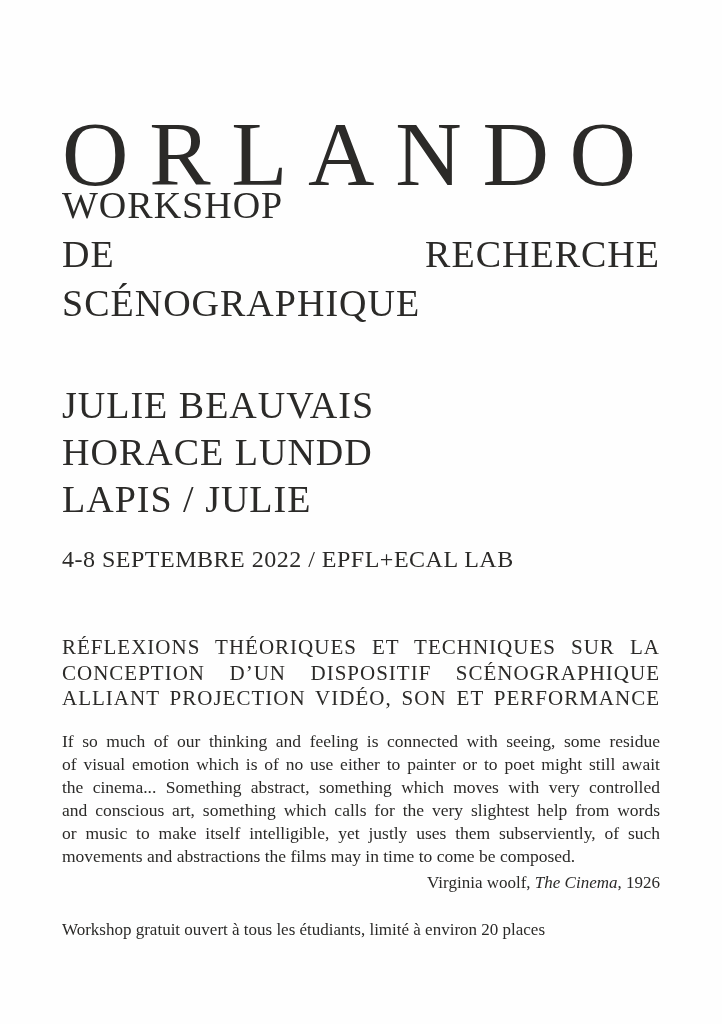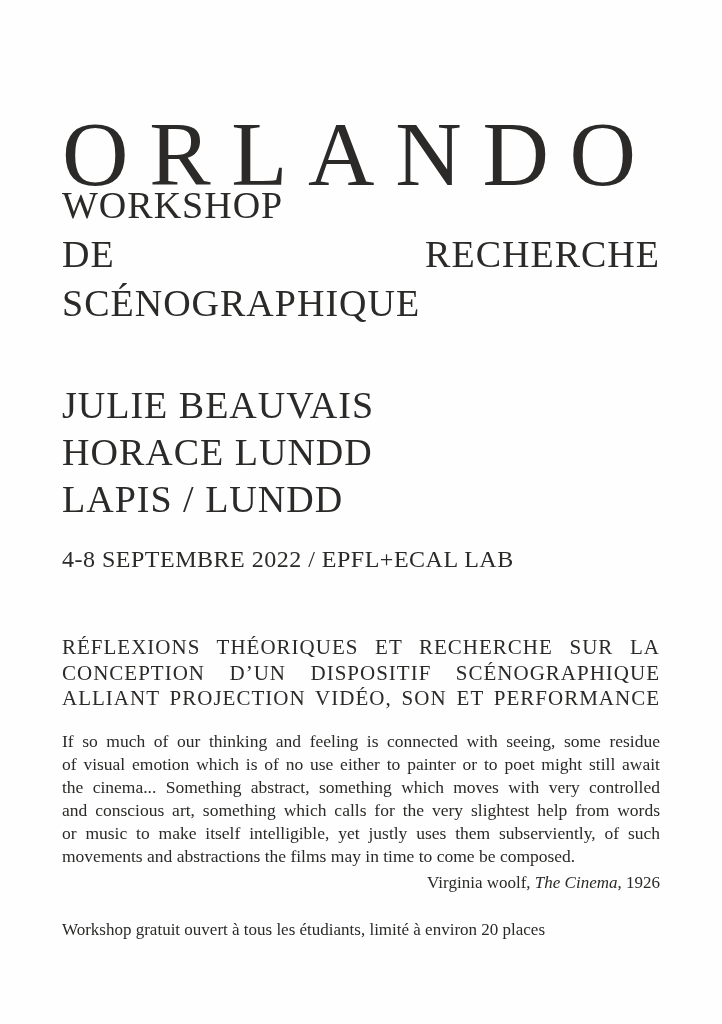--- a/index.html
+++ b/index.html
@@ -84,27 +84,27 @@
 
   <div class="abs subtitle">
     <div>WORKSHOP</div>
     <div class="jline">DE RECHERCHE</div>
     <div>SCÉNOGRAPHIQUE</div>
   </div>
 
   <div class="abs presenters">
     <div>JULIE BEAUVAIS</div>
     <div>HORACE LUNDD</div>
-    <div>LAPIS / LUNDD</div>
+    <div>LAPIS / JULIE</div>
   </div>
 
   <div class="abs date-line">4-8 SEPTEMBRE 2022 / EPFL+ECAL LAB</div>
 
   <div class="abs description">
-    <div class="jline">RÉFLEXIONS THÉORIQUES ET RECHERCHE SUR LA</div>
+    <div class="jline">RÉFLEXIONS THÉORIQUES ET TECHNIQUES SUR LA</div>
     <div class="jline">CONCEPTION D’UN DISPOSITIF SCÉNOGRAPHIQUE</div>
     <div class="jline">ALLIANT PROJECTION VIDÉO, SON ET PERFORMANCE</div>
   </div>
 
   <div class="abs quote">
     <div class="jline">If so much of our thinking and feeling is connected with seeing, some residue</div>
     <div class="jline">of visual emotion which is of no use either to painter or to poet might still await</div>
     <div class="jline">the cinema... Something abstract, something which moves with very controlled</div>
     <div class="jline">and conscious art, something which calls for the very slightest help from words</div>
     <div class="jline">or music to make itself intelligible, yet justly uses them subserviently, of such</div>

